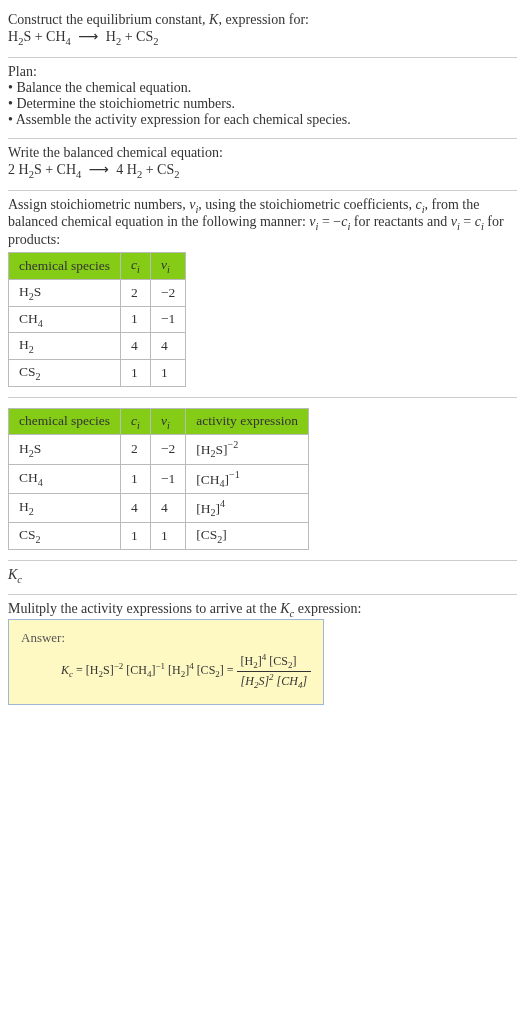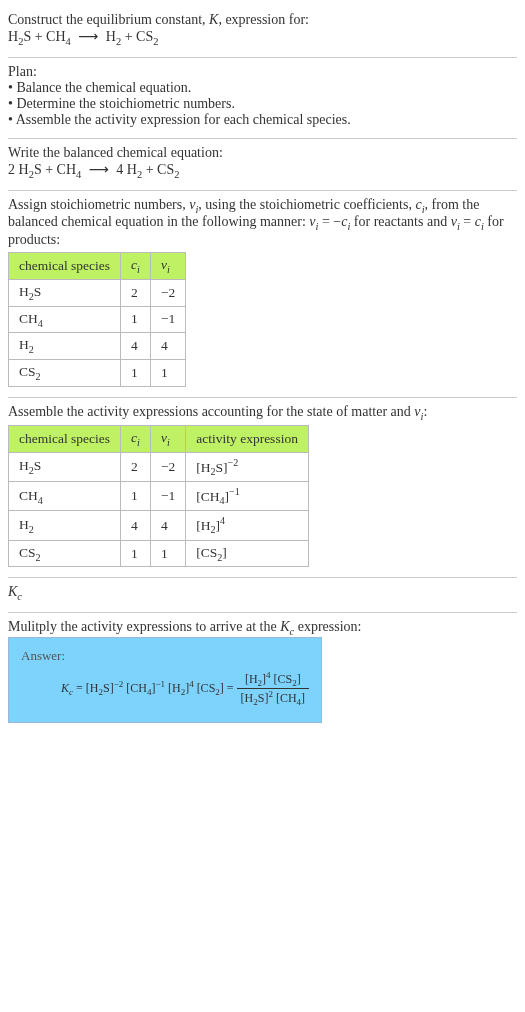--- a/index.html
+++ b/index.html
@@ -39,47 +39,47 @@
     margin-top: 4px;
   }
   table.data th, table.data td {
     border: 1px solid #bbb;
     padding: 4px 10px;
     text-align: left;
     font-weight: normal;
     font-size: 13.5px;
   }
   table.data th {
-    background: #bef264;
+    background: #84cc16;
   }
   .ital { font-style: italic; }
   .answer-box {
     border: 1px solid #9db8d6;
-    background: #7dd3fc;
+    background: #fef9c3;
     padding: 10px 12px 14px 12px;
     display: inline-block;
   }
   .answer-label {
     color: #555;
     font-size: 13px;
     margin-bottom: 6px;
   }
   .frac {
     display: inline-block;
     vertical-align: middle;
-    text-align: center;
   }
   .frac .num {
     display: block;
     border-bottom: 1px solid #333;
     padding: 0 4px;
   }
   .frac .den {
     display: block;
     padding: 0 4px;
+    font-style: italic;
   }
   .kc-line {
     font-size: 12px;
     white-space: nowrap;
   }
   .indent {
     padding-left: 40px;
   }
 </style>
 </head>
@@ -141,23 +141,20 @@
       <td>CS<sub>2</sub></td>
       <td>1</td>
       <td>1</td>
     </tr>
   </tbody>
     </table>
 </div>
 <hr class="hr">
 
 <div class="section">
-  <div>
-    Assemble the activity expressions accounting for the state of matter and <span class="ital">ν<sub>i</sub></span>:
-  </div>
   <table class="data">
     <tbody>
         <tr>
       <th>chemical species</th>
       <th><span class="ital">c<sub>i</sub></span></th>
       <th><span class="ital">ν<sub>i</sub></span></th>
       <th>activity expression</th>
     </tr>
     <tr>
       <td>H<sub>2</sub>S</td>

